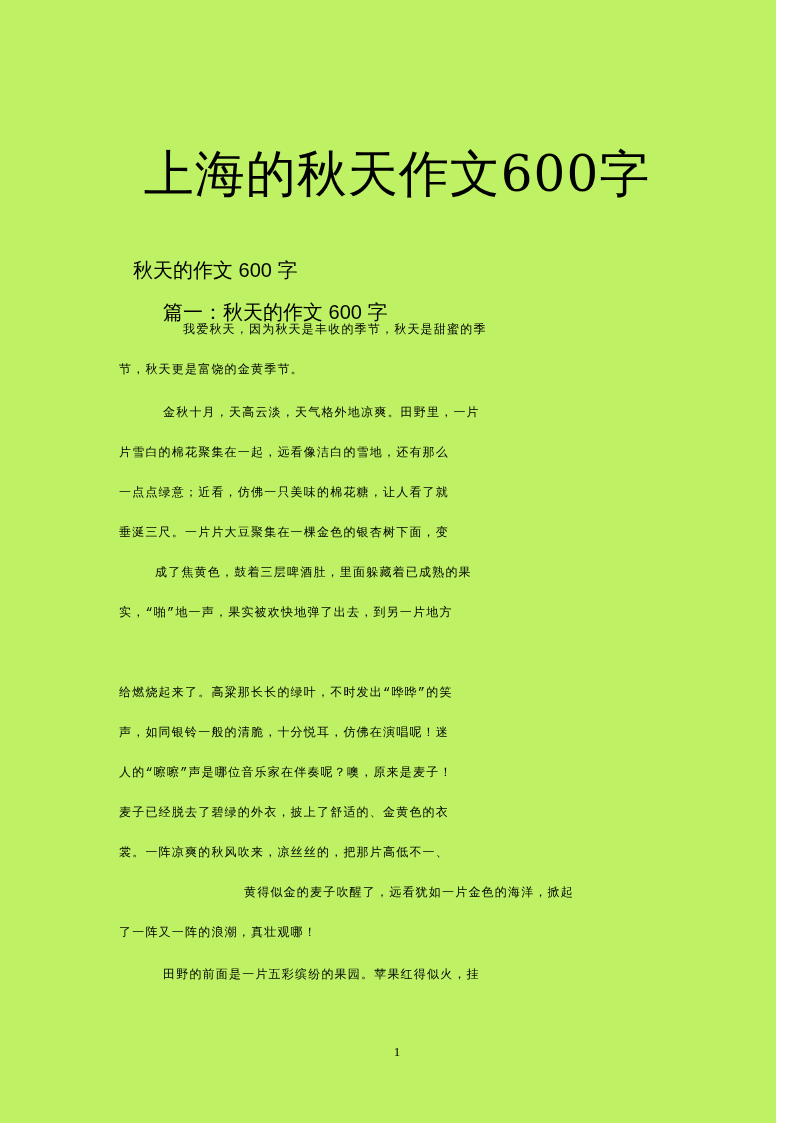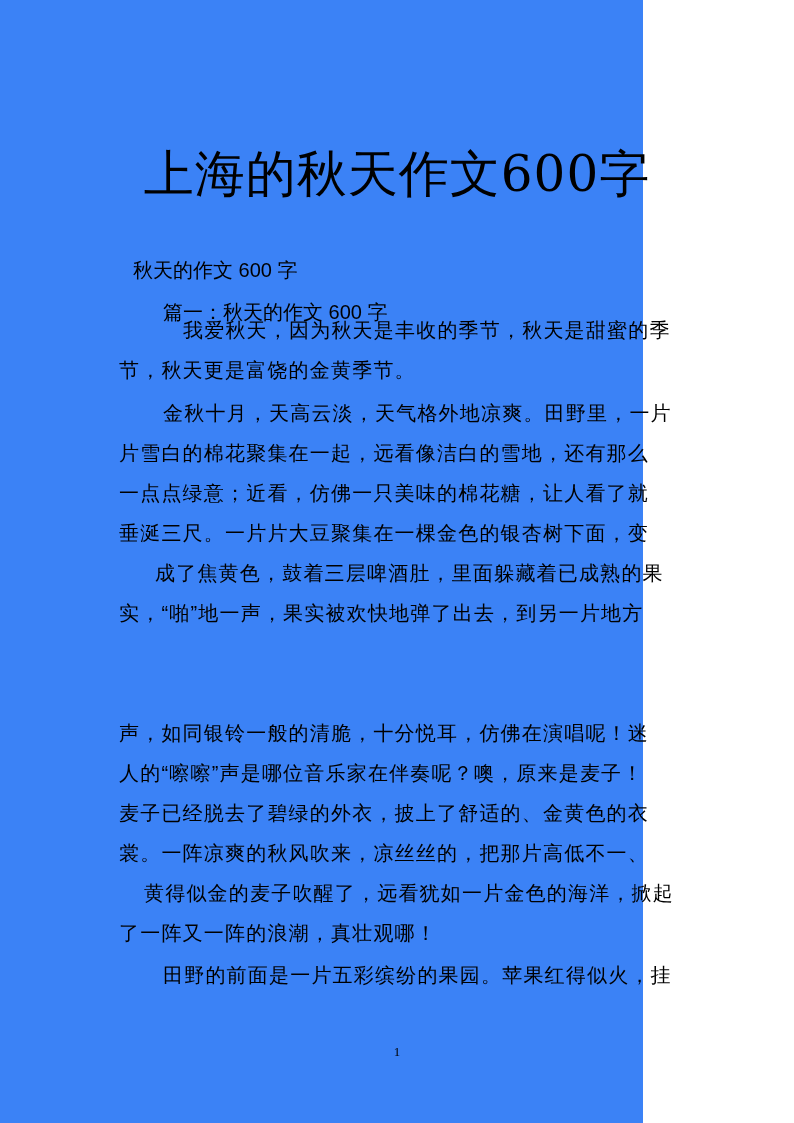--- a/index.html
+++ b/index.html
@@ -11,45 +11,45 @@
       width: 794px;
       height: 1123px;
       position: relative;
       overflow: hidden;
       font-family: "DejaVu Serif", "Liberation Serif", serif;
       color: #000000;
     }
     .page {
       position: absolute;
       left: 0; top: 0;
-      width: 643px;
+      width: 776px;
       height: 1123px;
-      background: #3b82f6;
+      background: #bef264;
     }
     .title {
       position: absolute;
       left: 0;
       width: 794px;
       top: 140px;
       text-align: center;
       font-size: 50px;
       line-height: 68px;
       font-weight: normal;
       letter-spacing: 1px;
       font-family: "DejaVu Serif", "Liberation Serif", serif;
     }
     .line {
       position: absolute;
       left: 119px;
       width: 580px;
-      font-size: 20px;
+      font-size: 12px;
       line-height: 26px;
       white-space: nowrap;
       letter-spacing: 1.2px;
-      font-family: Liberation Sans, sans-serif;
+      font-family: Liberation Mono, monospace;
     }
     .subtitle {
       position: absolute;
       font-size: 20px;
       line-height: 26px;
       white-space: nowrap;
       font-family: Liberation Sans, sans-serif;
       margin-top: 24px;
     }
     .page-number {
@@ -76,20 +76,21 @@
 
   <div class="line" style="left:183px; top:317px;">我爱秋天，因为秋天是丰收的季节，秋天是甜蜜的季</div>
   <div class="line" style="top:357px;">节，秋天更是富饶的金黄季节。</div>
 
   <div class="line" style="left:163px; top:400px;">金秋十月，天高云淡，天气格外地凉爽。田野里，一片</div>
   <div class="line" style="top:440px;">片雪白的棉花聚集在一起，远看像洁白的雪地，还有那么</div>
   <div class="line" style="top:480px;">一点点绿意；近看，仿佛一只美味的棉花糖，让人看了就</div>
   <div class="line" style="top:520px;">垂涎三尺。一片片大豆聚集在一棵金色的银杏树下面，变</div>
   <div class="line" style="top:560px;margin-left:36px;">成了焦黄色，鼓着三层啤酒肚，里面躲藏着已成熟的果</div>
   <div class="line" style="top:600px;">实，“啪”地一声，果实被欢快地弹了出去，到另一片地方</div>
+  <div class="line" style="top:680px;">给燃烧起来了。高粱那长长的绿叶，不时发出“哗哗”的笑</div>
   <div class="line" style="top:720px;">声，如同银铃一般的清脆，十分悦耳，仿佛在演唱呢！迷</div>
   <div class="line" style="top:760px;">人的“嚓嚓”声是哪位音乐家在伴奏呢？噢，原来是麦子！</div>
   <div class="line" style="top:800px;">麦子已经脱去了碧绿的外衣，披上了舒适的、金黄色的衣</div>
   <div class="line" style="top:840px;">裳。一阵凉爽的秋风吹来，凉丝丝的，把那片高低不一、</div>
   <div class="line" style="top:880px;text-align:center;">黄得似金的麦子吹醒了，远看犹如一片金色的海洋，掀起</div>
   <div class="line" style="top:920px;">了一阵又一阵的浪潮，真壮观哪！</div>
 
   <div class="line" style="left:163px; top:962px;">田野的前面是一片五彩缤纷的果园。苹果红得似火，挂</div>
 
   <div class="page-number">1</div>

